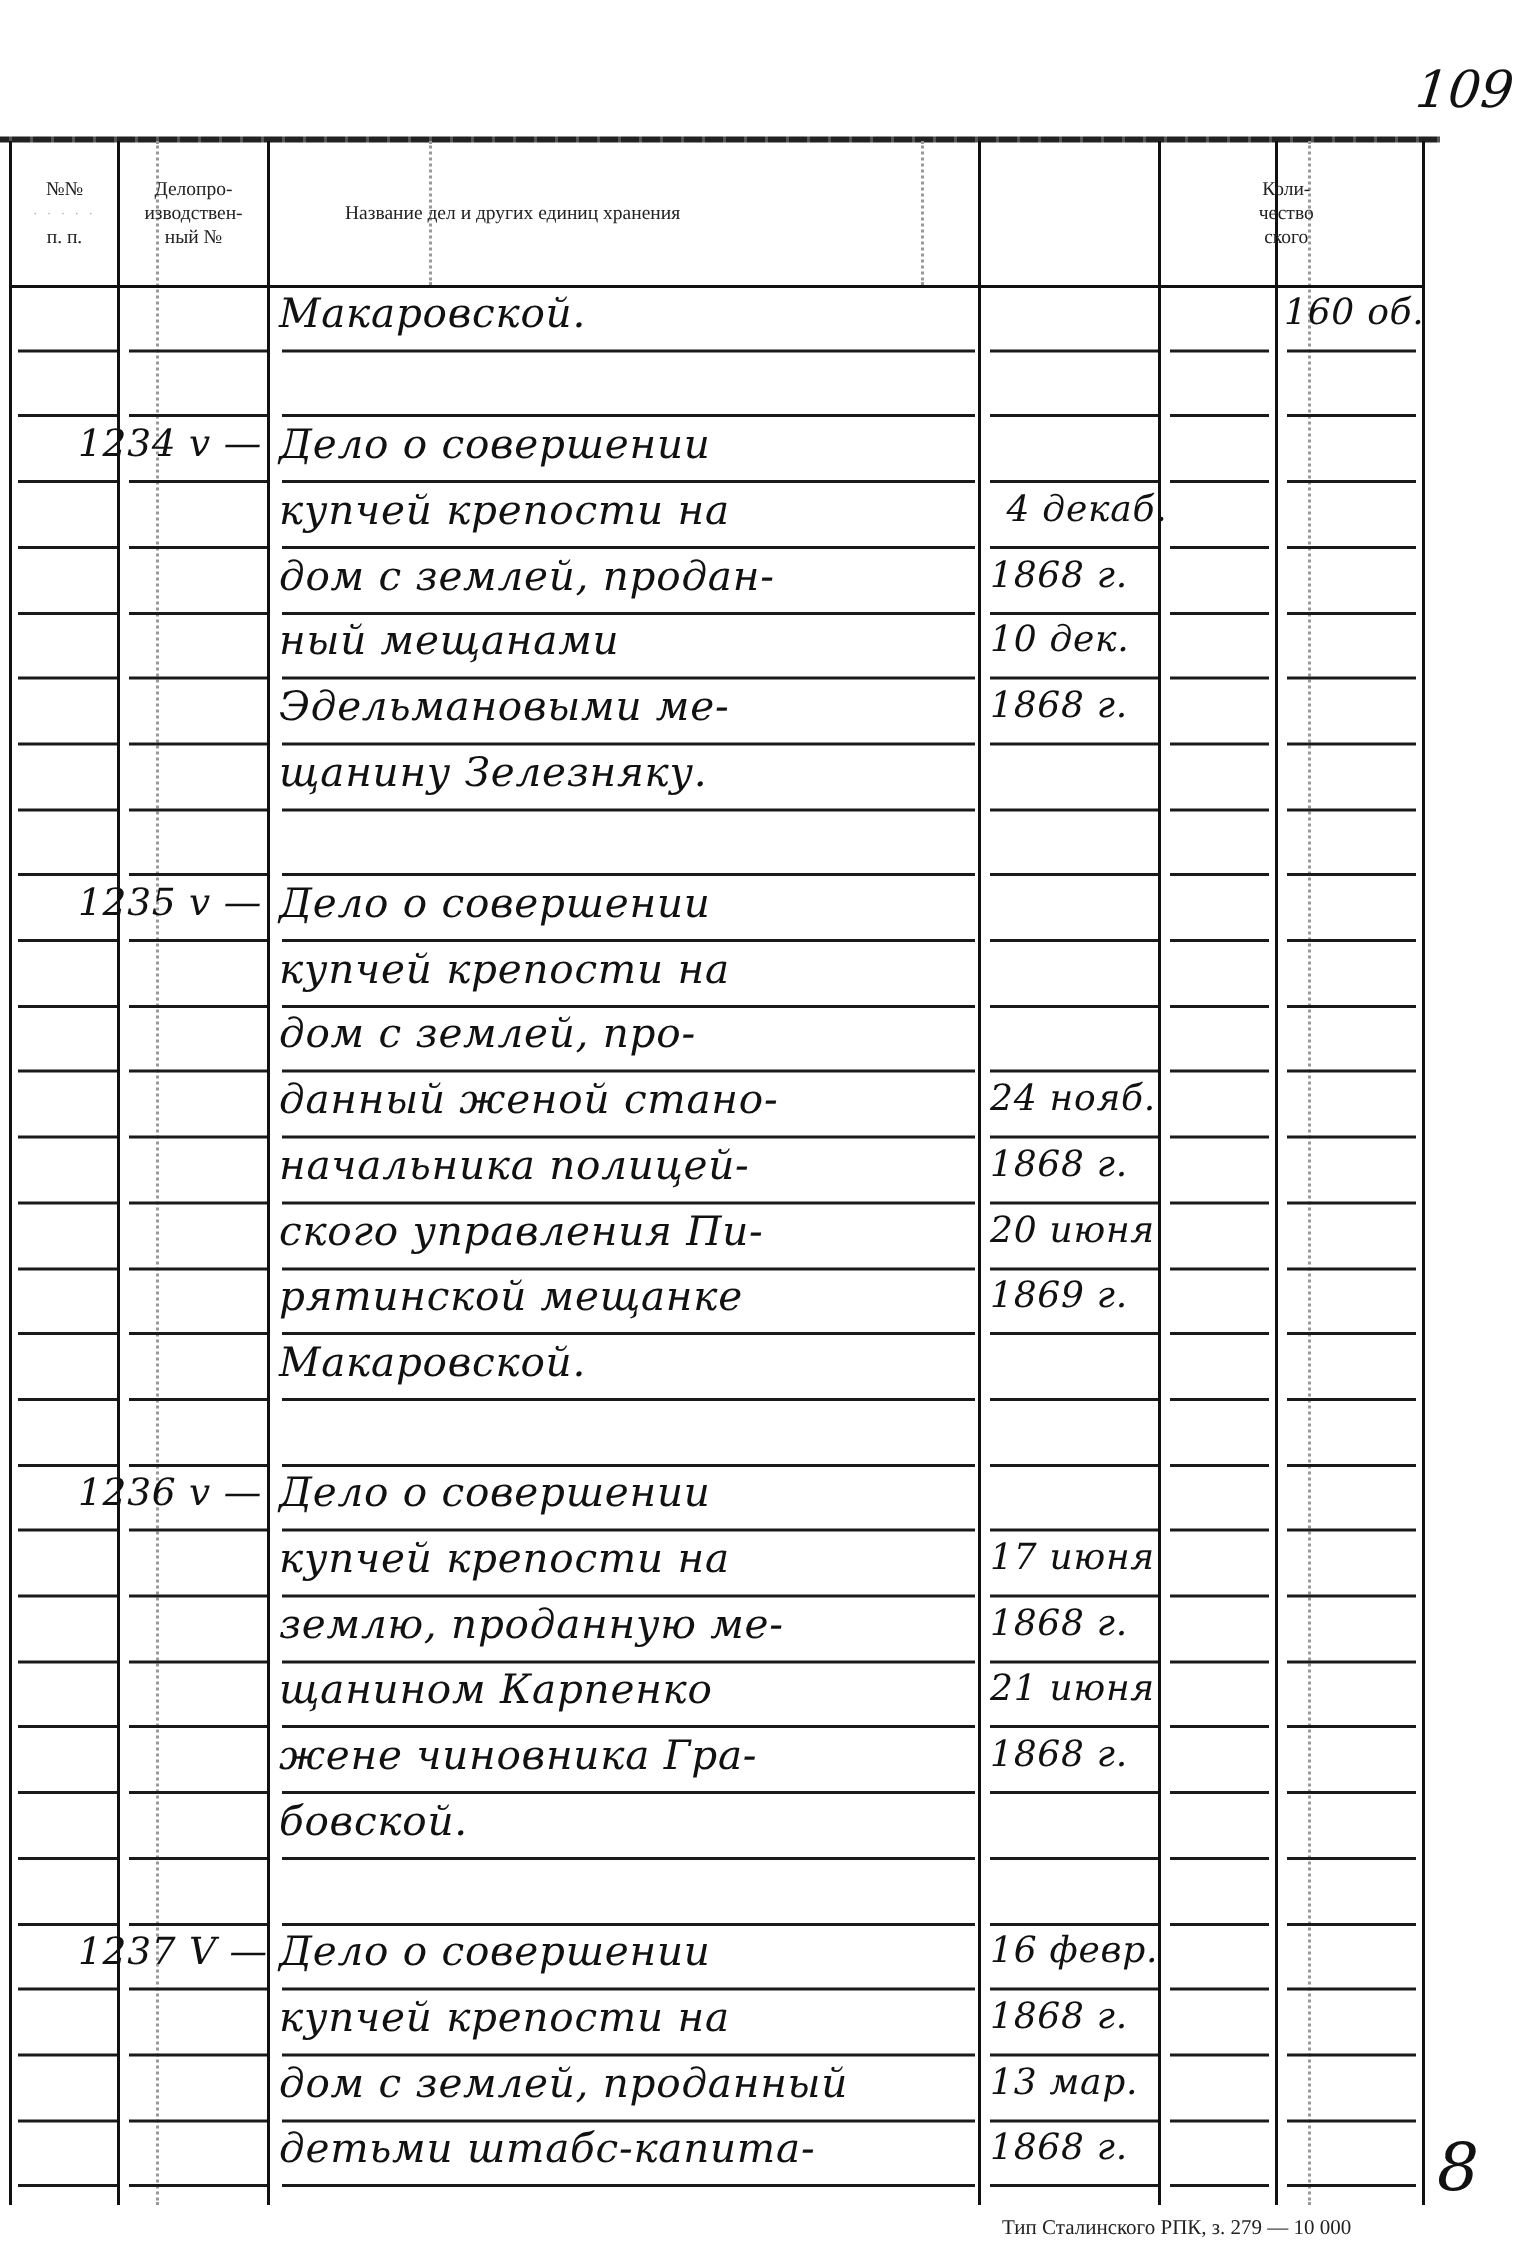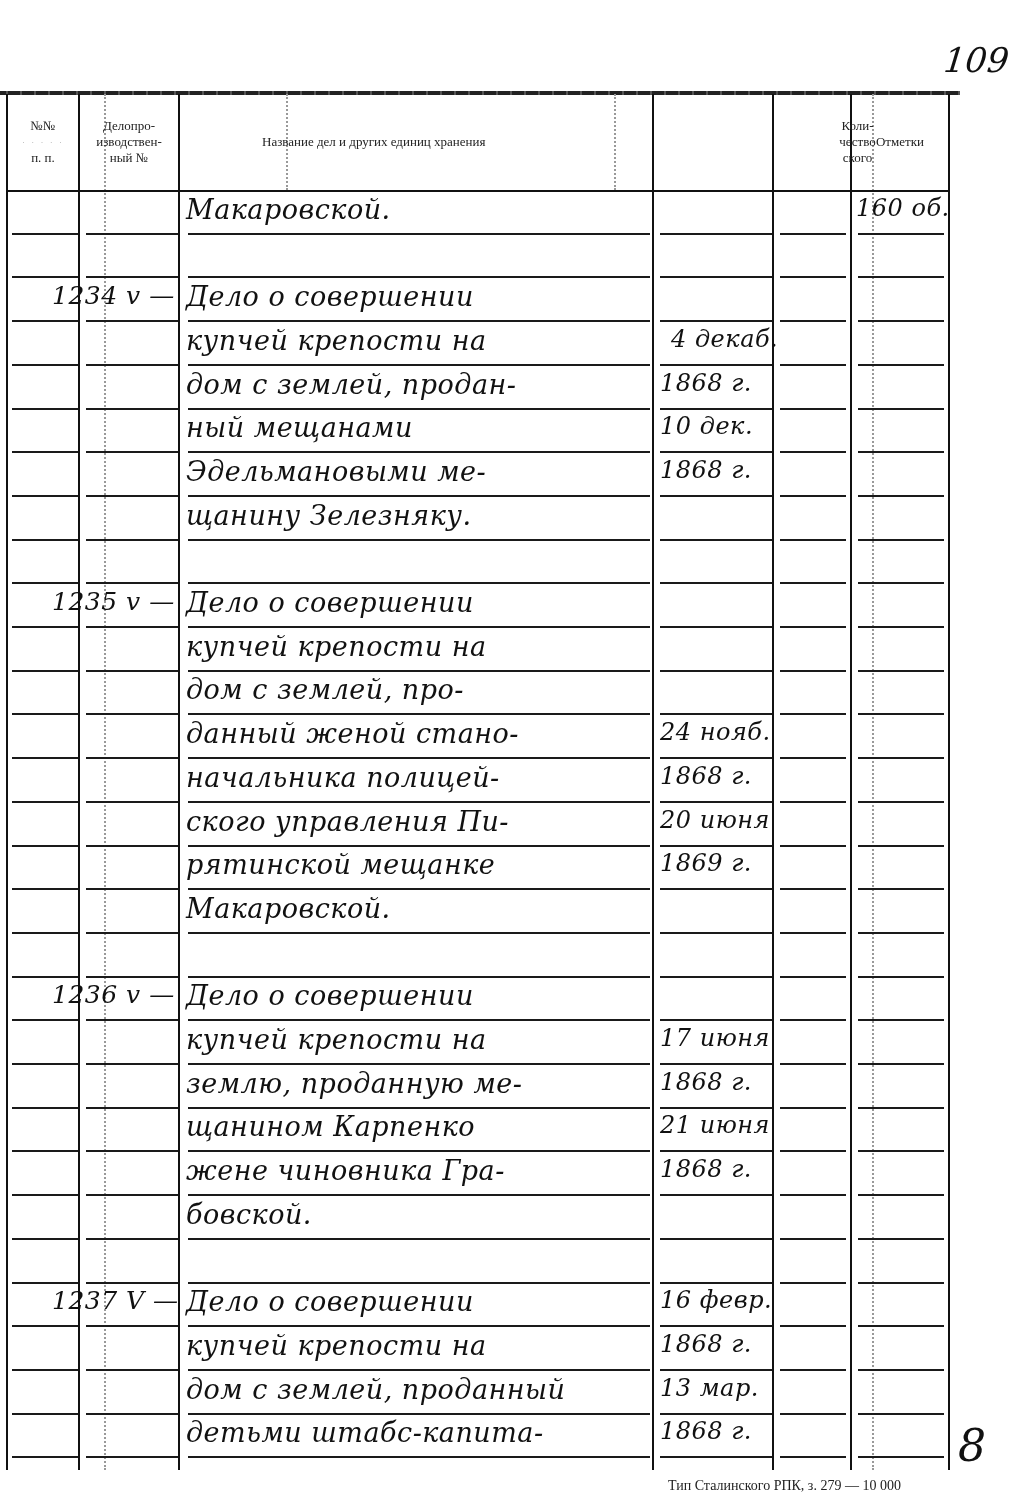--- a/index.html
+++ b/index.html
@@ -69,30 +69,27 @@
   <div class="hcell" style="left:2px;width:70px">
     <span>№№</span>
     <span style="font-size:9px;color:#aaa;letter-spacing:2px">· · · · ·</span>
     <span>п. п.</span>
   </div>
   <div class="hcell" style="left:74px;width:98px">
     <span>Делопро-</span>
     <span>изводствен-</span>
     <span>ный №</span>
   </div>
-  <div class="hcell" style="left:174px;width:472px;align-items:flex-start;padding-left:82px;box-sizing:border-box">
+  <div class="hcell" style="left:174px;width:472px;align-items:flex-start;padding-left:50px;box-sizing:border-box">
     <span>Название дел и других единиц хранения</span>
   </div>
   <div class="hcell" style="left:808px;width:87px">
     <span>Коли-</span>
     <span>чество</span>
     <span>ского</span>
-  </div>
-  <div class="hcell" style="left:846px;width:96px">
-    <span>Отметки</span>
   </div>
 
   <div id="rows">
       <div class="rowline" style="left: 6px; width: 66px; top: 138.7px;"></div>
       <div class="rowline" style="left: 80px; width: 92px; top: 138.7px;"></div>
       <div class="rowline" style="left: 182px; width: 462px; top: 138.7px;"></div>
       <div class="rowline" style="left: 654px; width: 112px; top: 138.7px;"></div>
       <div class="rowline" style="left: 774px; width: 66px; top: 138.7px;"></div>
       <div class="rowline" style="left: 852px; width: 86px; top: 138.7px;"></div>
       <div></div>

